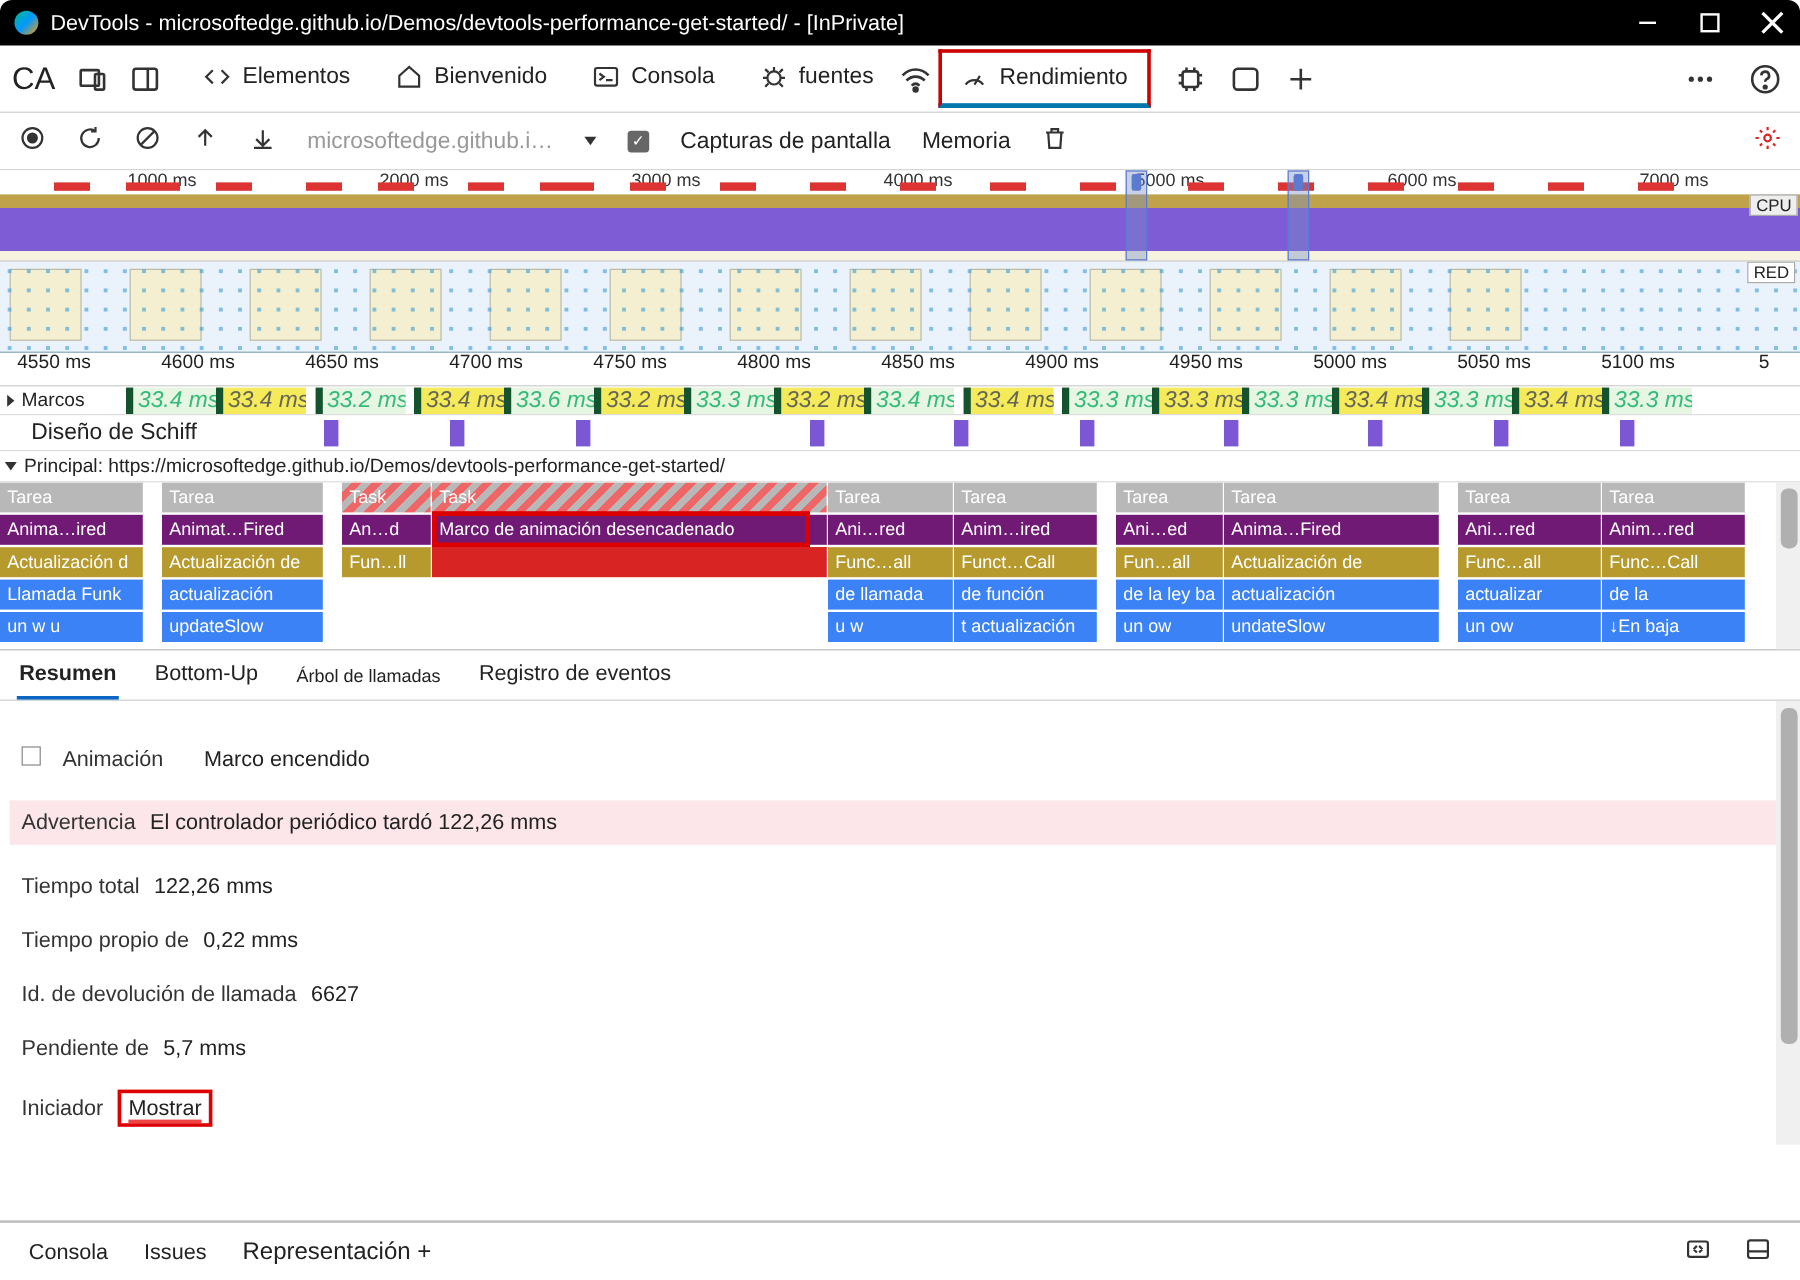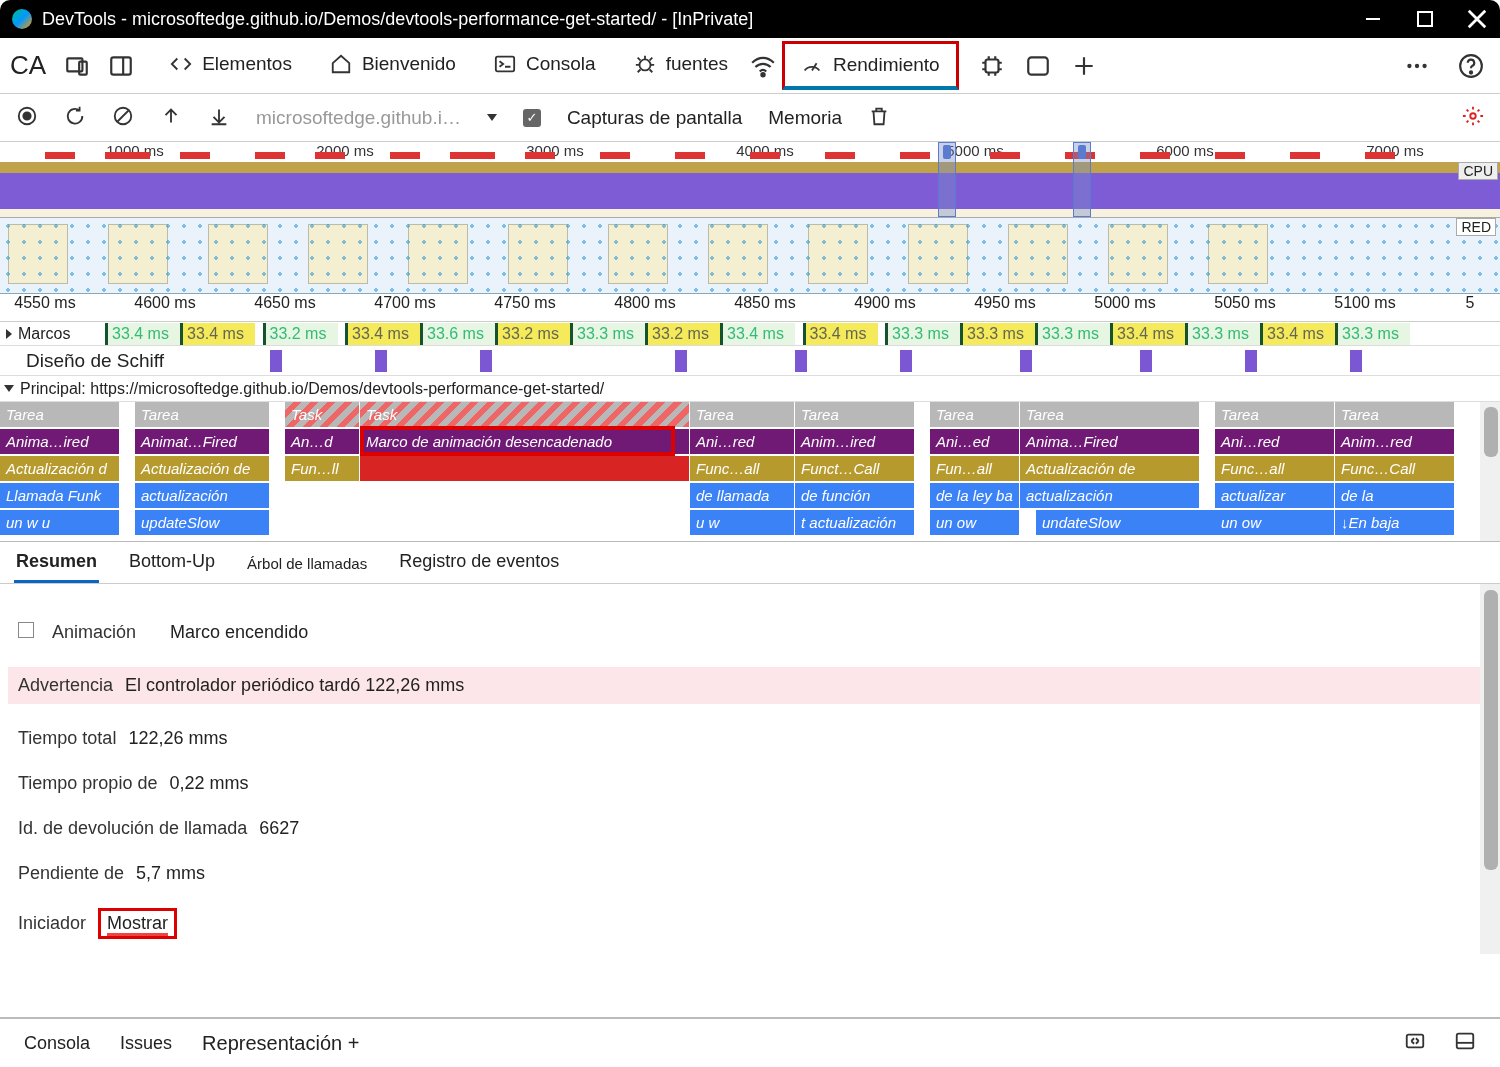--- a/index.html
+++ b/index.html
@@ -53,33 +53,33 @@
   .screens-label{position:absolute;right:4px;top:0;font-size:14px;background:#fff;border:1px solid #aaa;padding:0 4px;}
 
   
   .ruler{height:28px;border-bottom:1px solid #ccc;display:flex;font-size:16px;color:#222;position:relative;}
   .ruler span{position:absolute;transform:translateX(-50%);}
 
   
   .frames-row{height:24px;display:flex;align-items:center;border-bottom:1px solid #ddd;position:relative;}
   .frames-row .tri{margin:0 6px;}
   .frames-label{font-size:16px;}
-  .frame-chip{position:absolute;height:22px;top:1px;font-size:16px;color:#3b7;background:#e6f6e2;border-left:3px solid #14532d;display:flex;align-items:center;padding:0 4px;white-space:nowrap;overflow:hidden;}
+  .frame-chip{position:absolute;height:22px;top:1px;font-size:19px;color:#3b7;background:#e6f6e2;border-left:6px solid #14532d;display:flex;align-items:center;padding:0 4px;white-space:nowrap;overflow:hidden;font-style:italic;}
   .frame-chip.y{background:#f4ea5a;color:#665;}
   
   
   .schiff{height:30px;border-bottom:1px solid #ddd;position:relative;display:flex;align-items:center;padding-left:26px;font-size:19px;}
   .schiff i{position:absolute;width:12px;height:22px;background:#7b57d3;top:4px;}
 
   
   .main-thread{height:26px;border-bottom:1px solid #ddd;display:flex;align-items:center;font-size:16px;padding-left:4px;}
   .main-thread .tri{margin-right:6px;}
 
   
-  .flame{position:relative;height:140px;border-bottom:1px solid #bbb;overflow:hidden;font-style:italic;}
+  .flame{position:relative;height:140px;border-bottom:1px solid #bbb;overflow:hidden;}
   .flame .row{position:absolute;left:0;right:0;height:26px;}
   .flame .cell{position:absolute;height:25px;font-size:15px;color:#fff;display:flex;align-items:center;padding:0 6px;white-space:nowrap;overflow:hidden;text-overflow:ellipsis;border-right:1px solid #fff;}
   .c-grey{background:#b8b8b8;color:#333;}
   .c-grey.hatch{background:repeating-linear-gradient(135deg,#b8b8b8,#b8b8b8 6px,#e66 6px,#e66 12px);}
   .c-olive{background:#701a75;}
   .c-olive2{background:#b79a2e;}
   .c-purple{background:#3b82f6;}
   .c-red{background:#d92424;}
   .hl-red{position:absolute;border:4px solid #d00;pointer-events:none;}
 
@@ -414,21 +414,21 @@
       <div class="cell c-purple" style="left: 68%; width: 12%;">actualización</div>
       <div class="cell c-purple" style="left: 81%; width: 8%;">actualizar</div>
       <div class="cell c-purple" style="left: 89%; width: 8%;">de la</div>
     </div>
   <div class="row" style="top:108px" id="flame-r4">
       <div class="cell c-purple" style="left: 0%; width: 8%;">un w u</div>
       <div class="cell c-purple" style="left: 9%; width: 9%;">updateSlow</div>
       <div class="cell c-purple" style="left: 46%; width: 7%;">u w</div>
       <div class="cell c-purple" style="left: 53%; width: 8%;">t actualización</div>
       <div class="cell c-purple" style="left: 62%; width: 6%;">un ow</div>
-      <div class="cell c-purple" style="left: 68%; width: 12%; margin-left: 16px;">undateSlow</div>
+      <div class="cell c-purple" style="left: 68%; width: 12%;">undateSlow</div>
       <div class="cell c-purple" style="left: 81%; width: 8%;">un ow</div>
       <div class="cell c-purple" style="left: 89%; width: 8%;">↓En baja</div>
     </div>
   <div class="hl-red" style="left:24%;top:24px;width:21%;height:30px"></div>
   <div class="flame-scroll" style="top:0;height:140px">
     <div class="scrollbar-thumb" style="top:5px;height:50px"></div>
   </div>
 </div>
 
 <div class="btabs">

